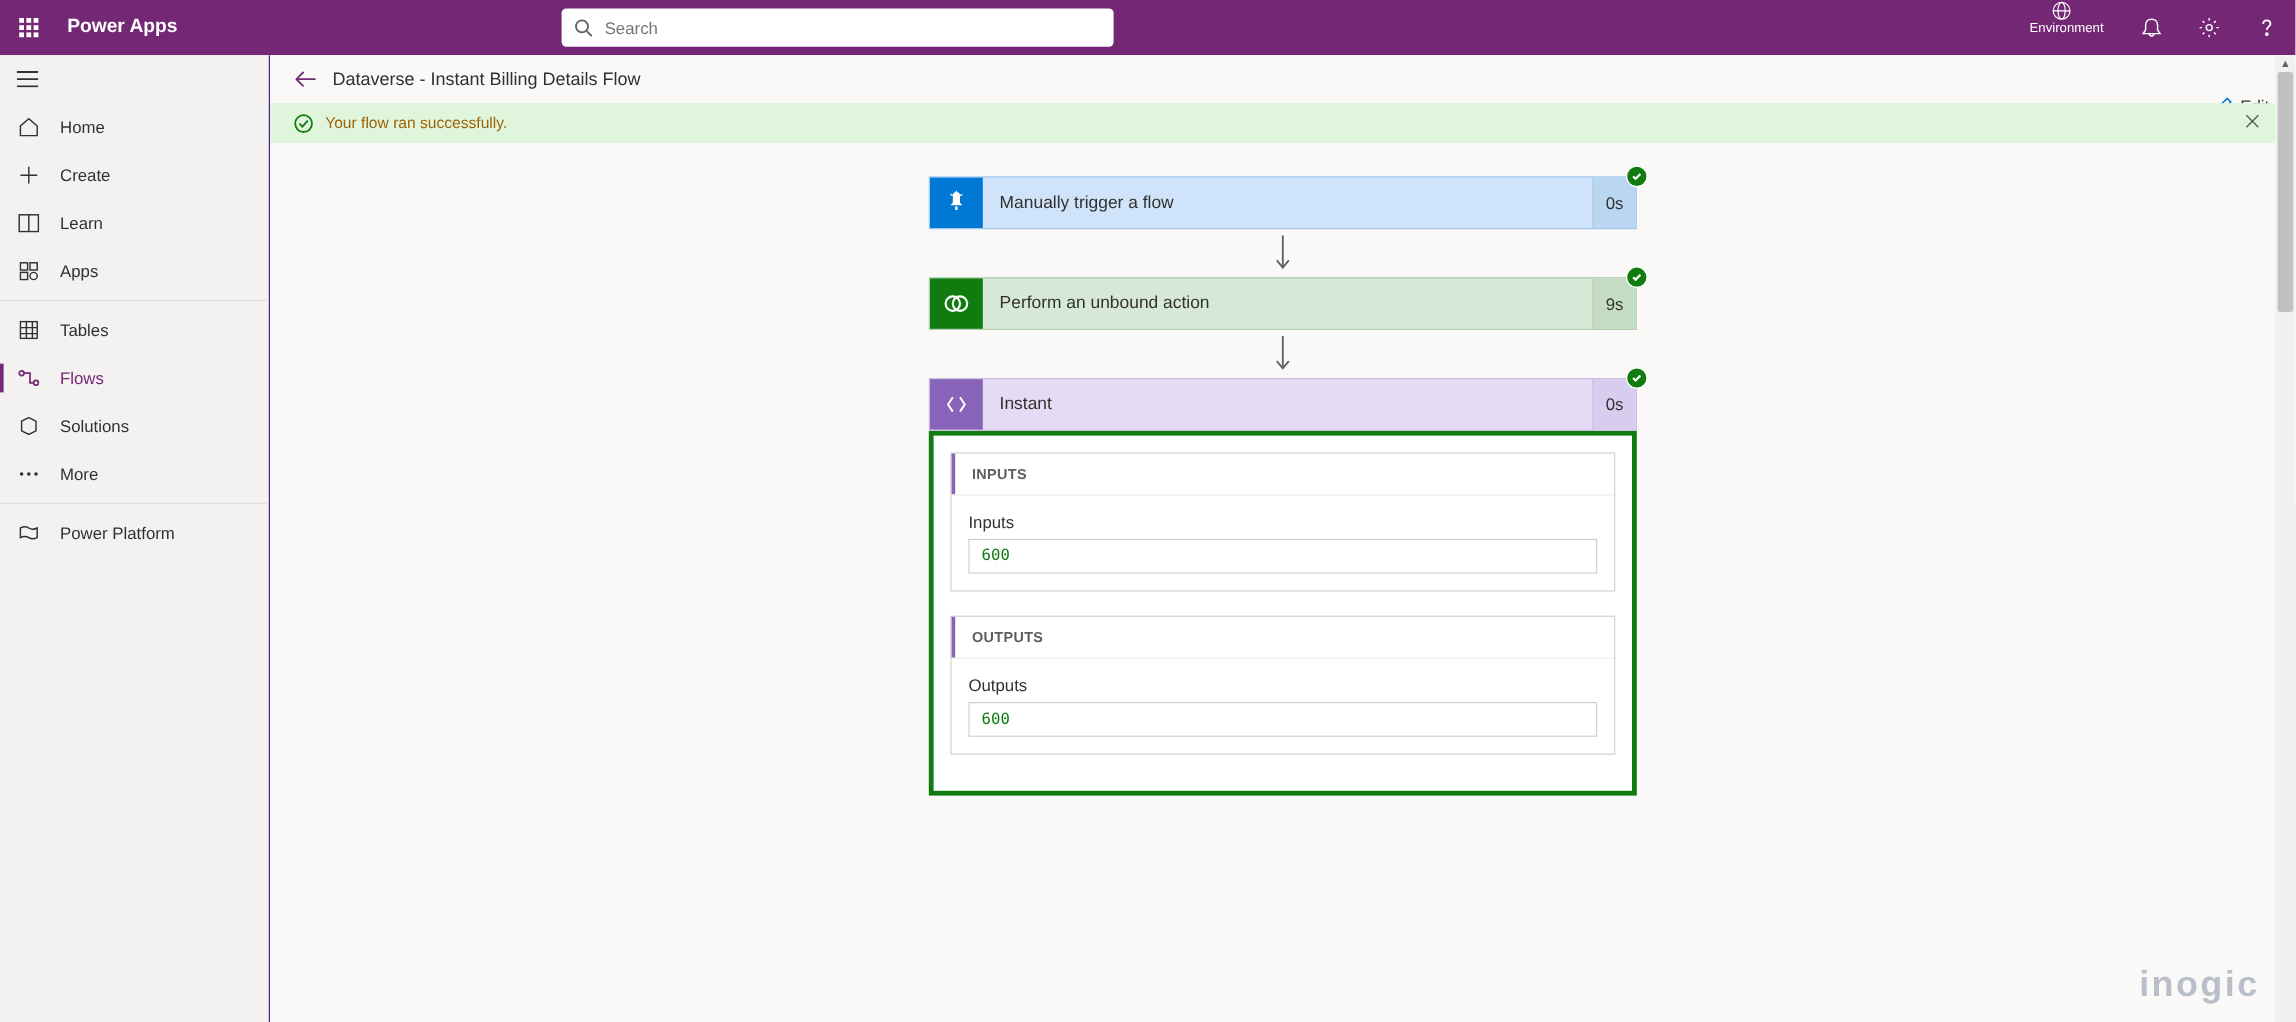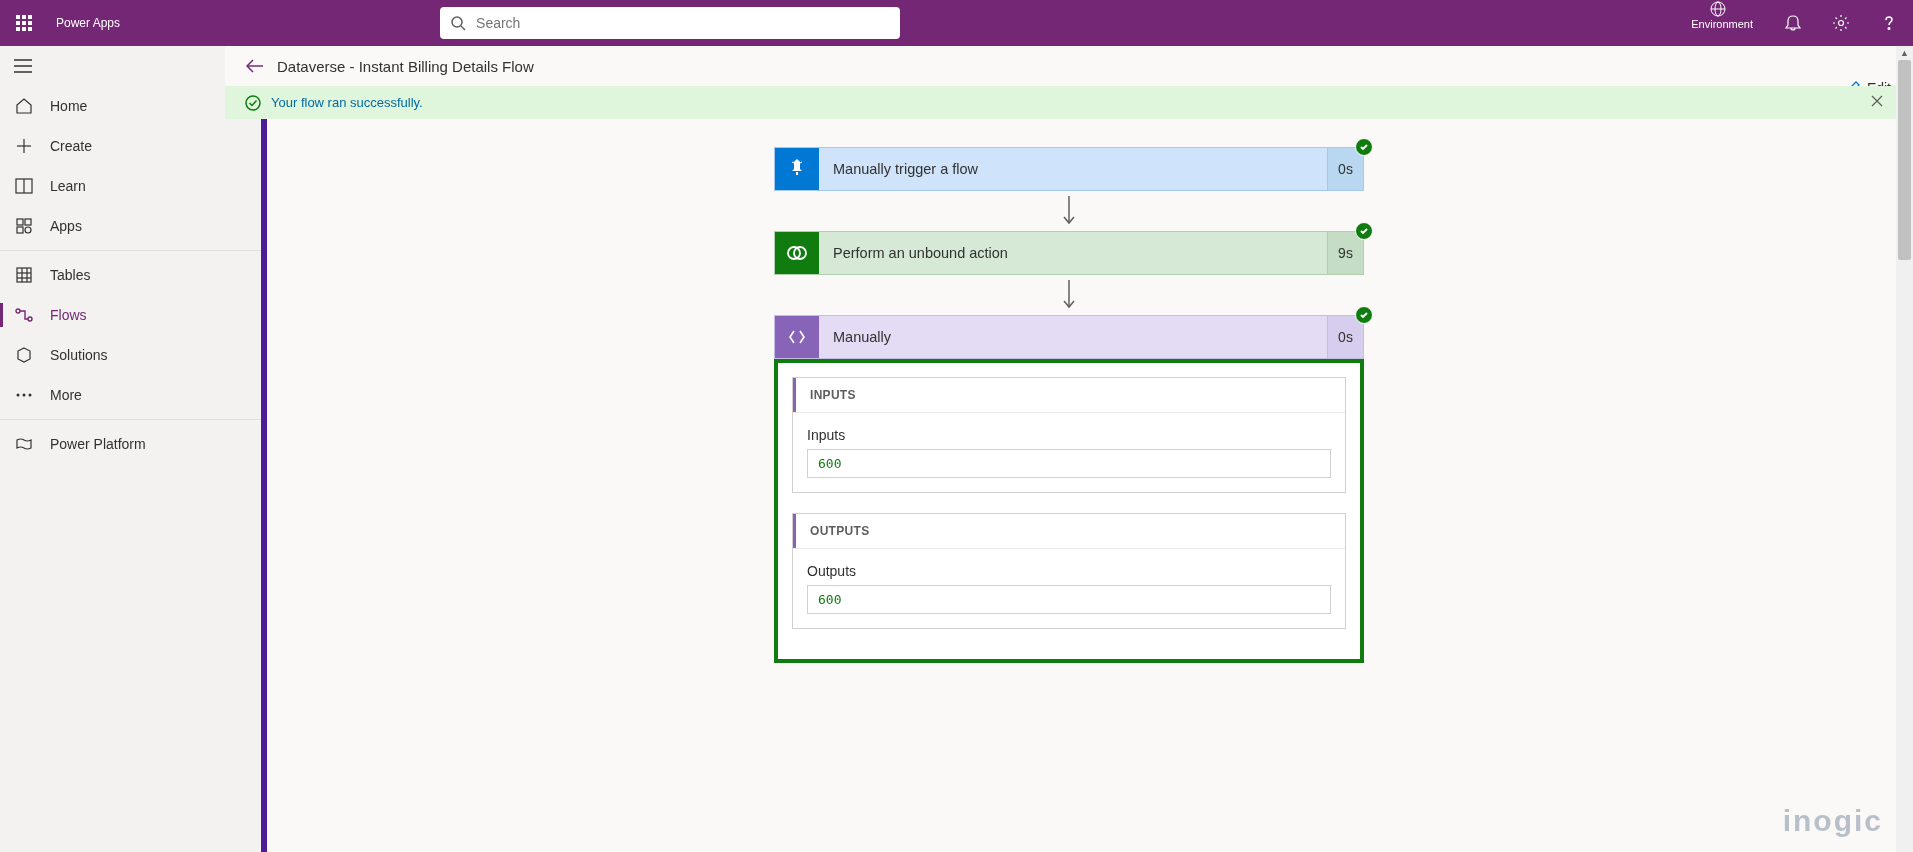--- a/index.html
+++ b/index.html
@@ -3,48 +3,48 @@
 <meta charset="utf-8">
 <style>
 * { margin: 0; padding: 0; box-sizing: border-box; font-family: 'Segoe UI', Tahoma, sans-serif; }
 body { width: 1913px; height: 852px; overflow: hidden; background: #faf9f8; position: relative; }
 
 
 .header { height: 46px; background: #742774; display: flex; align-items: center; color: #fff; }
 .waffle { width: 48px; height: 46px; display: flex; align-items: center; justify-content: center; cursor: pointer; }
 .waffle-grid { display: grid; grid-template-columns: repeat(3, 4px); grid-template-rows: repeat(3, 4px); gap: 2px; }
 .waffle-grid span { background: #fff; width: 4px; height: 4px; }
-.app-title { font-size: 12px; font-weight: 400; margin-left: 8px; }
+.app-title { font-size: 16px; font-weight: 700; margin-left: 8px; }
 .search-box { width: 460px; height: 32px; background: #fff; border-radius: 4px; display: flex; align-items: center; padding: 0 10px; margin-left: 320px; }
 .search-box svg { width: 16px; height: 16px; color: #605e5c; }
 .search-box input { border: none; outline: none; font-size: 14px; margin-left: 10px; flex: 1; color: #14532d; }
 .header-right { margin-left: auto; display: flex; align-items: center; height: 100%; }
 .env-block { display: flex; align-items: center; padding: 0 16px; height: 100%; flex-direction: column; }
 .env-icon { margin-right: 8px; }
 .env-text { font-size: 11px; line-height: 12px; }
 .header-icon-btn { width: 48px; height: 46px; display: flex; align-items: center; justify-content: center; cursor: pointer; }
 
 
-.sidebar { position: absolute; top: 46px; left: 0; width: 267px; height: calc(100% - 46px); background: #f3f2f1; border-right: 6px solid #4c1d95; }
+.sidebar { position: absolute; top: 46px; left: 0; width: 225px; height: calc(100% - 46px); background: #f3f2f1; border-right: 1px solid #4c1d95; }
 .hamburger { height: 40px; display: flex; align-items: center; padding-left: 14px; cursor: pointer; }
 .nav-item { height: 40px; display: flex; align-items: center; padding-left: 14px; cursor: pointer; color: #323130; font-size: 14px; position: relative; }
 .nav-item.active { color: #742774; }
 .nav-item.active::before { content: ''; position: absolute; left: 0; top: 8px; bottom: 8px; width: 3px; background: #742774; }
 .nav-item .nicon { width: 20px; height: 20px; margin-right: 16px; display: flex; align-items: center; justify-content: center; }
 .nav-sep { height: 1px; background: #e1dfdd; margin: 4px 0; }
 
 
 .main { position: absolute; top: 46px; left: 225px; right: 0; height: calc(100% - 46px); display: flex; flex-direction: column; }
 .toolbar { height: 40px; display: flex; align-items: center; padding: 0 14px; background: #faf9f8; }
 .back-btn { width: 32px; height: 32px; display: flex; align-items: center; justify-content: center; cursor: pointer; color: #742774; }
 .crumb { font-size: 15px; color: #323130; margin-left: 6px; }
 .edit-btn { margin-left: auto; display: flex; align-items: center; color: #323130; cursor: pointer; font-size: 14px; padding: 0 8px; margin-top: 44px; }
 .edit-btn svg { margin-right: 6px; color: #0078d4; }
 
-.success-bar { height: 33px; background: #dff6dd; display: flex; align-items: center; padding: 0 20px; font-size: 13px; color: #0369a1; }
+.success-bar { height: 33px; background: #dff6dd; display: flex; align-items: center; padding: 0 20px; font-size: 13px; color: #a16207; }
 .success-bar svg { margin-right: 10px; color: #107c10; }
 .success-close { margin-left: auto; cursor: pointer; color: #605e5c; }
 
 .canvas { flex: 1; position: relative; overflow: hidden; }
 .flow-wrap { width: 590px; margin: 28px auto 0; border-radius: 23px; }
 
 .step { display: flex; height: 44px; border: 1px solid #c8c6c4; position: relative; }
 .step-icon { width: 44px; display: flex; align-items: center; justify-content: center; color: #fff; }
 .step-title { flex: 1; display: flex; align-items: center; padding-left: 14px; font-size: 14.5px; color: #323130; }
 .step-dur { width: 36px; display: flex; align-items: center; justify-content: center; font-size: 14px; color: #323130; border-left: 1px solid rgba(0,0,0,0.08); }
@@ -308,21 +308,21 @@
             <polyline points="3,21 8,27 13,21"></polyline>
           </svg>
         </div>
 
       <div class="step compose">
         <div class="step-icon">
             <svg width="20" height="20" viewBox="0 0 20 20" fill="none" stroke="#fff" stroke-width="1.6">
               <path d="M7 4 L3 10 L7 16 M13 4 L17 10 L13 16"></path>
             </svg>
           </div>
-        <div class="step-title">Manually</div>
+        <div class="step-title">Instant</div>
         <div class="step-dur">0s</div>
         <div class="step-check">
             <svg width="10" height="10" viewBox="0 0 10 10" fill="none" stroke="#fff" stroke-width="1.8">
               <polyline points="2,5 4,7 8,3"></polyline>
             </svg>
           </div>
       </div>
 
       <div class="compose-body">
         <div class="io-block">

